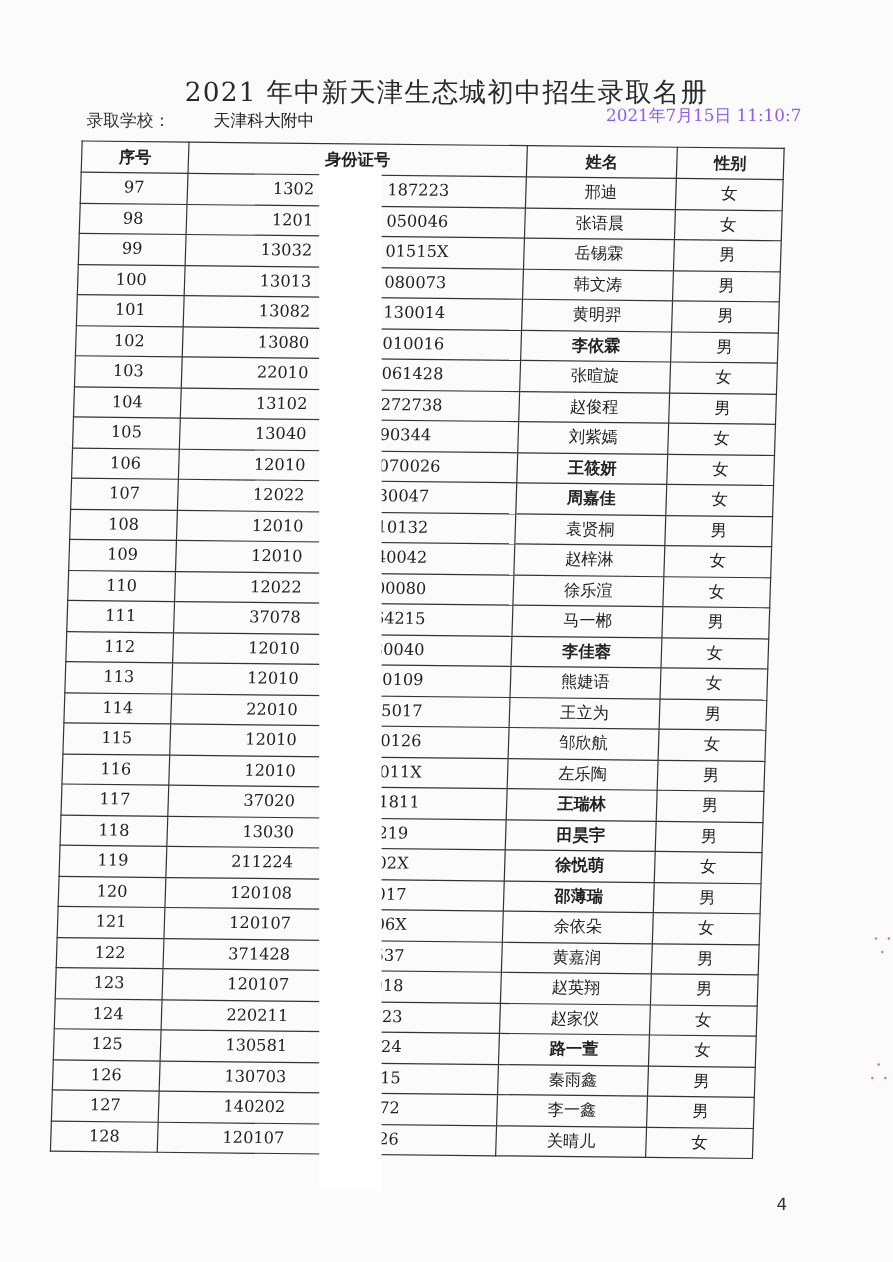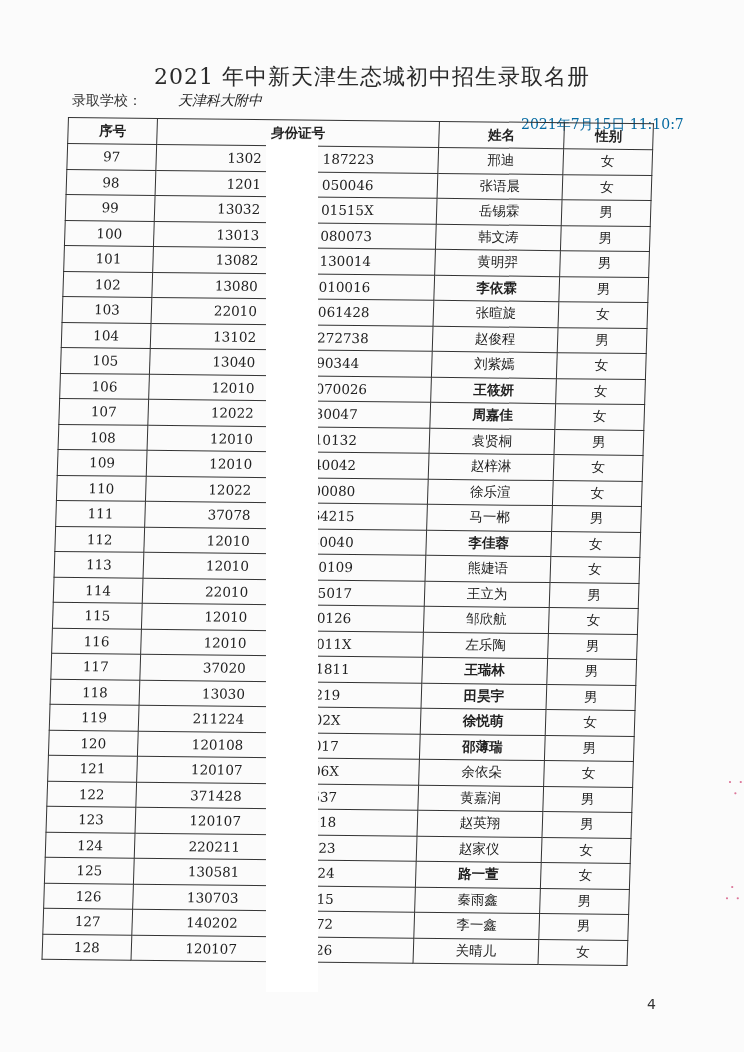--- a/index.html
+++ b/index.html
@@ -5,22 +5,22 @@
   html, body { margin: 0; padding: 0; }
   body {
     width: 744px; height: 1052px; background: #fbfbfb; position: relative; overflow: hidden;
     font-family: "DejaVu Serif", "Liberation Serif", serif; color: #222;
   }
   .title {
     position: absolute; left: 0; width: 744px; top: 62px; text-align: center;
     font-size: 22px; color: #2a2a2a; letter-spacing: 1px;
   }
   .school-label { position: absolute; left: 72px; top: 92px; font-size: 14px; font-family: "DejaVu Sans", sans-serif; color: #333; text-align: right; }
-  .school-name { position: absolute; left: 178px; top: 92px; font-size: 14px; font-family: "DejaVu Sans", sans-serif; color: #222; font-style: italic; }
-  .datetime { position: absolute; left: 505px; top: 116px; font-size: 14px; color: #0369a1; margin-left: 16px; }
+  .school-name { position: absolute; left: 178px; top: 92px; font-size: 14px; font-family: "DejaVu Sans", sans-serif; color: #222; }
+  .datetime { position: absolute; left: 505px; top: 88px; font-size: 14px; color: #8b5cf6; }
   .table-wrap {
     position: absolute; left: 68px; top: 117px; width: 585px;
     transform-origin: 0 0; transform: rotate(0.6deg) skewX(-1.2deg);
   }
   table { border-collapse: collapse; width: 585px; table-layout: fixed; }
   th, td { border: 1.3px solid #333; height: 24.5px; padding: 0; font-size: 13.5px; font-weight: normal; }
   th { font-family: "DejaVu Sans", sans-serif; font-weight: bold; font-size: 13.5px; height: 25px; }
   col.c-seq { width: 89px; } col.c-id { width: 282px; } col.c-name { width: 125px; } col.c-gender { width: 89px; }
   td.seq { text-align: center; }
   td.id { position: relative; }

